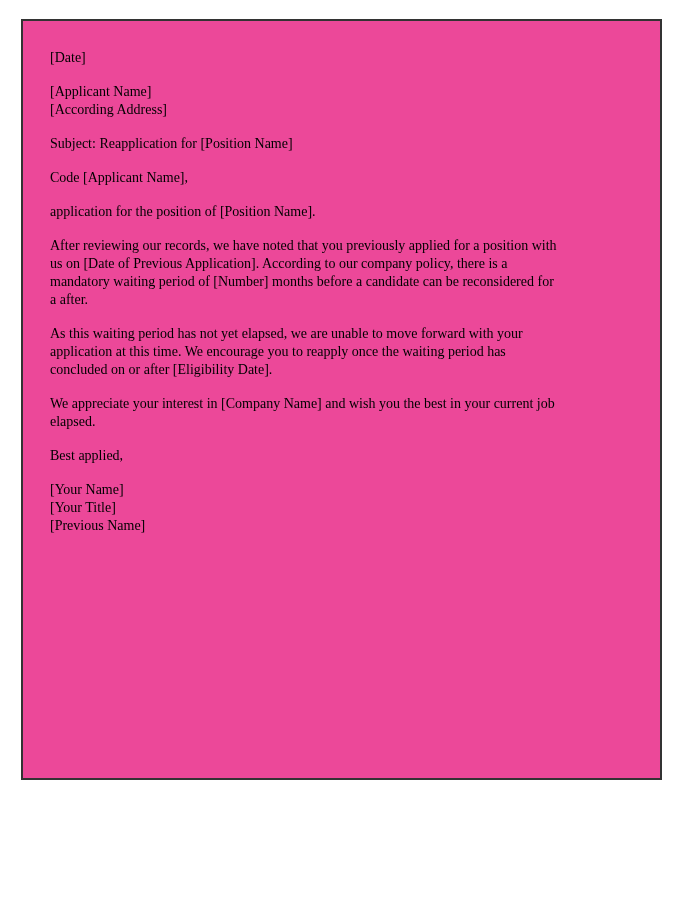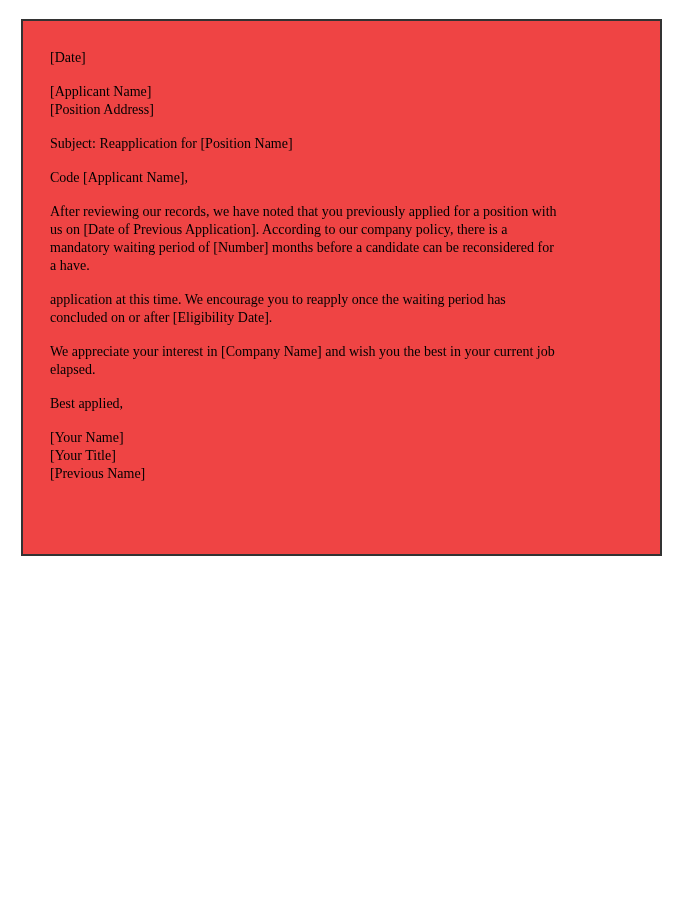--- a/index.html
+++ b/index.html
@@ -15,24 +15,24 @@
     width: 700px;
     height: 900px;
     background: #ffffff;
     overflow: hidden;
   }
   .letter {
     position: absolute;
     left: 21px;
     top: 19px;
     width: 641px;
-    height: 537px;
+    height: 761px;
     box-sizing: border-box;
     border: 2px solid #333333;
-    background: #ef4444;
+    background: #ec4899;
     padding: 28px 12px 0 27px;
     color: #000000;
     font-size: 14px;
     line-height: 18px;
   }
   .block {
     margin: 0 0 16px 0;
   }
   .line {
     margin: 0;
@@ -45,40 +45,42 @@
 
 <div class="page">
   <div class="letter">
 
     <div class="block">
       <div class="line">[Date]</div>
     </div>
 
     <div class="block">
         <div class="line">[Applicant Name]</div>
-        <div class="line">[Position Address]</div>
+        <div class="line">[According Address]</div>
       </div>
 
     <div class="block">
       <div class="line">Subject: Reapplication for [Position Name]</div>
     </div>
 
     <div class="block">
       <div class="line">Code [Applicant Name],</div>
     </div>
 
     <div class="block">
+        <div class="line">application for the position of [Position Name].</div>
       </div>
     <div class="block">
         <div class="line">After reviewing our records, we have noted that you previously applied for a position with</div>
         <div class="line">us on [Date of Previous Application]. According to our company policy, there is a</div>
         <div class="line">mandatory waiting period of [Number] months before a candidate can be reconsidered for</div>
-        <div class="line">a have.</div>
+        <div class="line">a after.</div>
       </div>
     <div class="block">
+        <div class="line">As this waiting period has not yet elapsed, we are unable to move forward with your</div>
         <div class="line">application at this time. We encourage you to reapply once the waiting period has</div>
         <div class="line">concluded on or after [Eligibility Date].</div>
       </div>
     <div class="block">
         <div class="line">We appreciate your interest in [Company Name] and wish you the best in your current job</div>
         <div class="line">elapsed.</div>
       </div>
 
     <div class="block">
       <div class="line">Best applied,</div>

